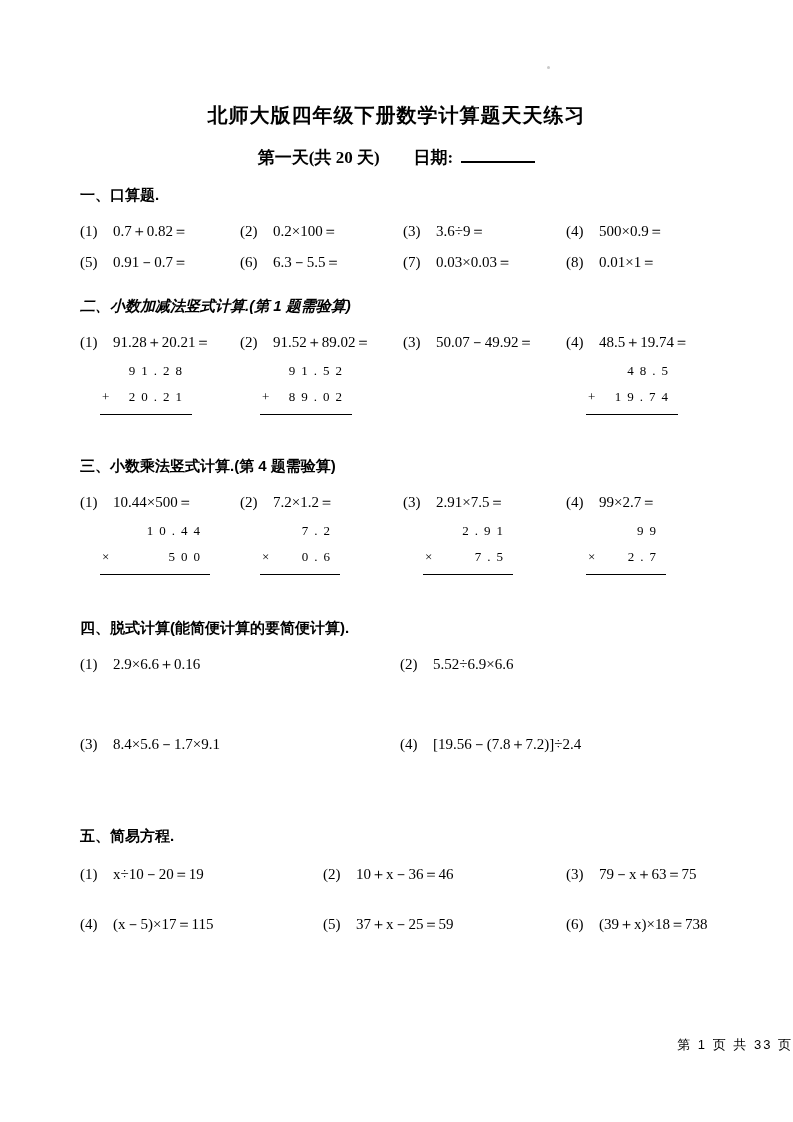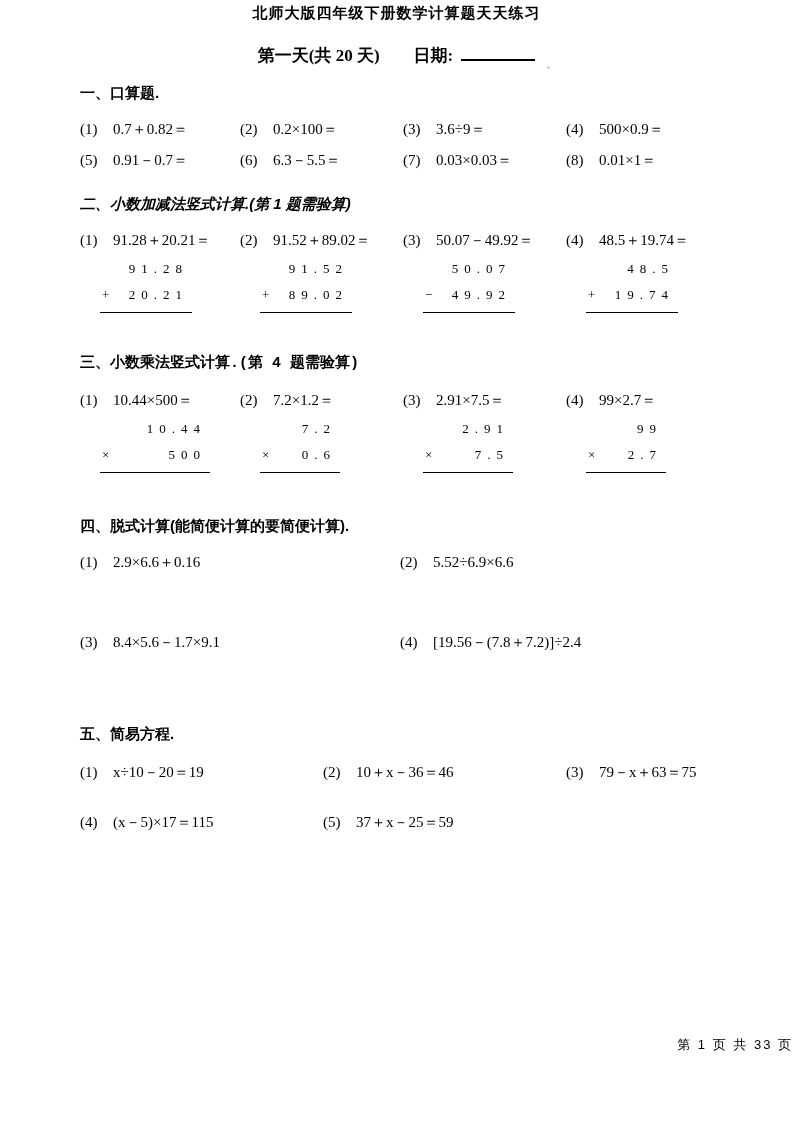--- a/index.html
+++ b/index.html
@@ -6,22 +6,23 @@
   .page {
     position: relative;
     width: 793px;
     height: 1122px;
     background: #ffffff;
     color: #000000;
     font-family: "Liberation Serif", "DejaVu Serif", serif;
     overflow: hidden;
   }
   .title {
+    padding-top: 102px;
     text-align: center;
-    font-size: 15px;
+    font-size: 20px;
     line-height: 26px;
     font-weight: 700;
     letter-spacing: 1px;
   }
   .subtitle {
     margin-top: 17px;
     text-align: center;
     font-size: 17px;
     line-height: 26px;
     font-weight: 700;
@@ -36,21 +37,21 @@
   }
   .sec { margin-left: 80px; margin-right: 56px; }
   .sec-heading {
     font-size: 15px;
     line-height: 22px;
     font-weight: 700;
     font-family: "Liberation Sans", "DejaVu Sans", sans-serif;
   }
   .mt13 { margin-top: 13px; }
   .mt22 { margin-top: 22px; font-style: italic; }
-  .mt40 { margin-top: 40px; font-family: Liberation Mono, monospace; }
+  .mt40 { margin-top: 40px; }
   .mt42 { margin-top: 42px; }
   .mt70 { margin-top: 70px; }
   .grid {
     display: grid;
     font-size: 15px;
     line-height: 22px;
   }
   .grid4 { grid-template-columns: 160px 163px 163px 1fr; margin-top: 14px; row-gap: 9px; }
   .grid2 { grid-template-columns: 320px 1fr; margin-top: 14px; row-gap: 58px; }
   .grid3 { grid-template-columns: 215px 215px 1fr; margin-top: 16px; row-gap: 58px; gap: 28px; }
@@ -143,27 +144,20 @@
         <div class="vcalc w92">
           <div class="v-top">91.52</div>
           <div class="v-bot">
               <span>+</span>
               <span class="v-operand">89.02</span>
             </div>
         </div>
       </div>
       <div>
         <div class="prob"><span class="num">(3)</span><span>50.07－49.92＝</span></div>
-        <div class="vcalc w92">
-          <div class="v-top">50.07</div>
-          <div class="v-bot">
-              <span>−</span>
-              <span class="v-operand">49.92</span>
-            </div>
-        </div>
       </div>
       <div>
         <div class="prob"><span class="num">(4)</span><span>48.5＋19.74＝</span></div>
         <div class="vcalc w92">
           <div class="v-top">48.5</div>
           <div class="v-bot">
               <span>+</span>
               <span class="v-operand">19.74</span>
             </div>
         </div>
@@ -228,18 +222,19 @@
   </div>
 
   <div class="sec">
     <div class="sec-heading mt70">五、简易方程.</div>
     <div class="grid grid3">
       <div class="prob"><span class="num">(1)</span><span>x÷10－20＝19</span></div>
       <div class="prob"><span class="num">(2)</span><span>10＋x－36＝46</span></div>
       <div class="prob"><span class="num">(3)</span><span>79－x＋63＝75</span></div>
       <div class="prob"><span class="num">(4)</span><span>(x－5)×17＝115</span></div>
       <div class="prob"><span class="num">(5)</span><span>37＋x－25＝59</span></div>
+      <div class="prob"><span class="num">(6)</span><span>(39＋x)×18＝738</span></div>
     </div>
   </div>
 
   <div class="footer">第 1 页 共 33 页</div>
 
 </div>
 
 </body></html>

